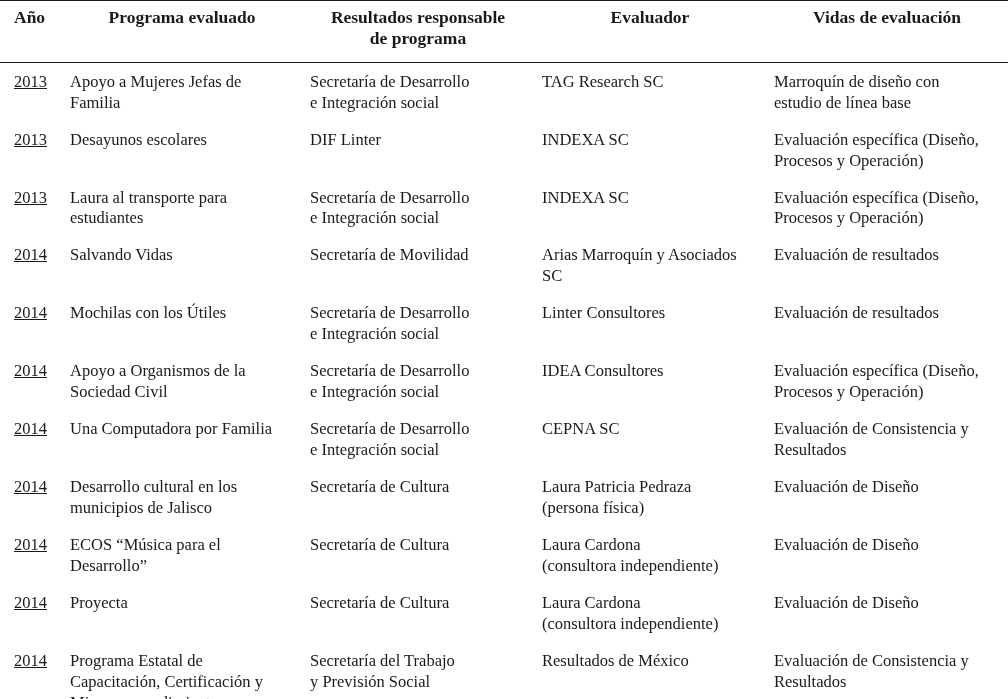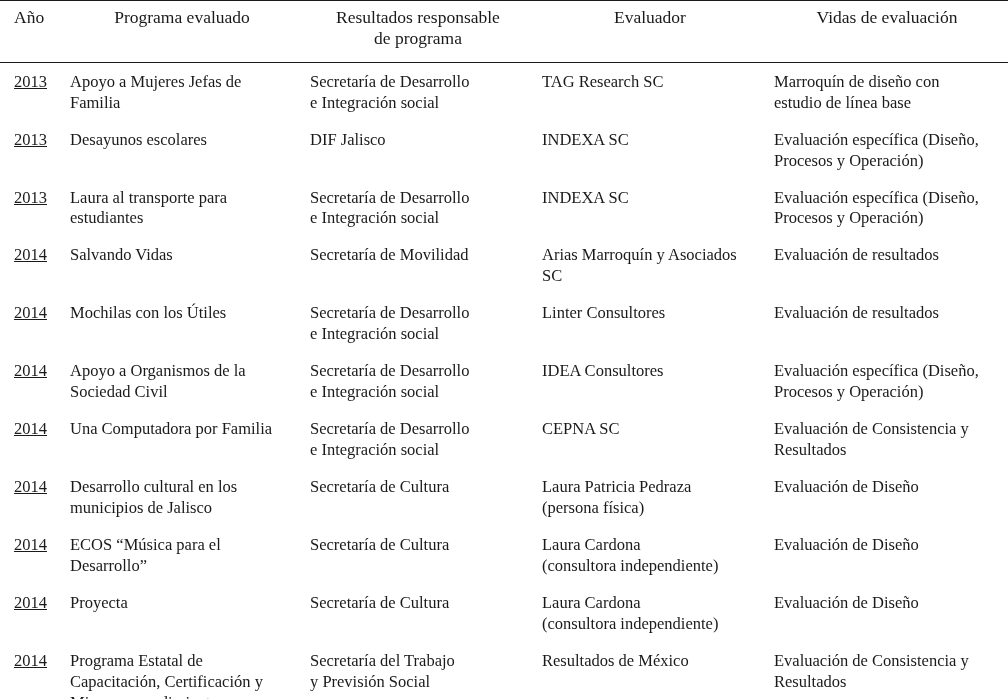--- a/index.html
+++ b/index.html
@@ -25,21 +25,21 @@
     border-collapse: collapse;
     table-layout: fixed;
   }
   table.eval-table col.c-anio   { width: 62px; }
   table.eval-table col.c-prog   { width: 240px; }
   table.eval-table col.c-inst   { width: 232px; }
   table.eval-table col.c-eval   { width: 232px; }
   table.eval-table col.c-tipo   { width: 242px; }
 
   thead th {
-    font-weight: normal;
+    font-weight: bold;
     font-size: 17.5px;
     line-height: 1.22;
     text-align: center;
     vertical-align: top;
     padding: 6px 8px 12px 8px;
     border-top: 1.6px solid #1a1a1a;
     border-bottom: 1.1px solid #1a1a1a;
   }
   thead th.th-anio { text-align: left; padding-left: 14px; }
 
@@ -104,21 +104,21 @@
           </td>
         </tr>
         <tr>
           <td class="td-anio">
             <span class="wrap">2013</span>
           </td>
           <td>
             <span class="wrap">Desayunos escolares</span>
           </td>
           <td>
-            <span class="wrap">DIF Jalisco</span>
+            <span class="wrap">DIF Linter</span>
           </td>
           <td>
             <span class="wrap">INDEXA SC</span>
           </td>
           <td>
             <span class="wrap">Evaluación específica (Diseño,</span>
             <span class="wrap">Procesos y Operación)</span>
           </td>
         </tr>
         <tr>

